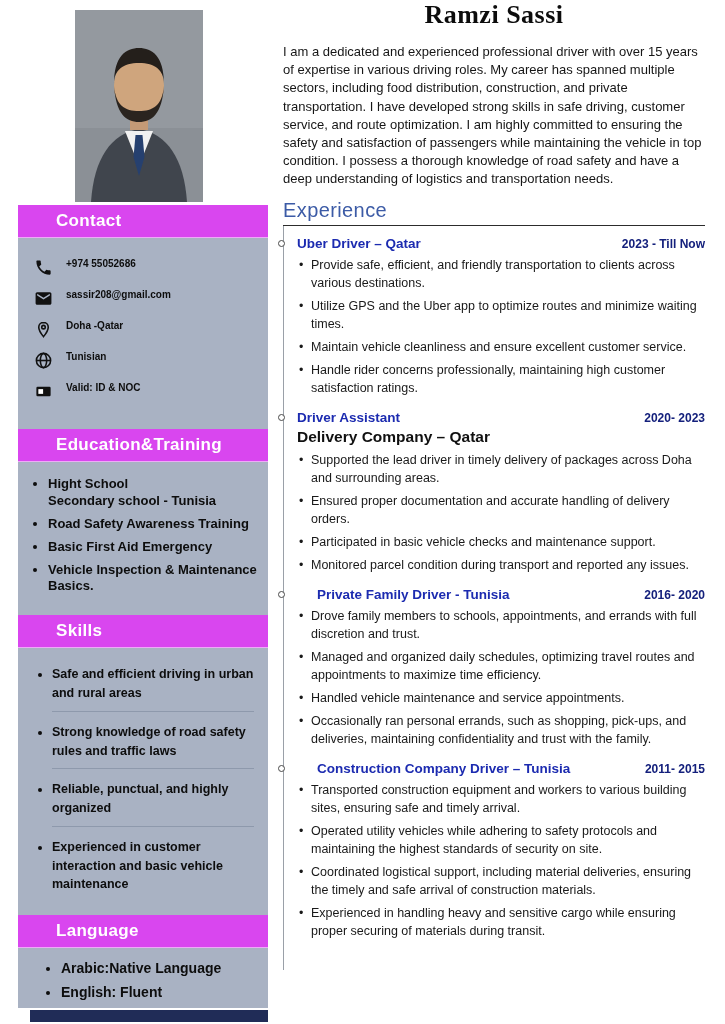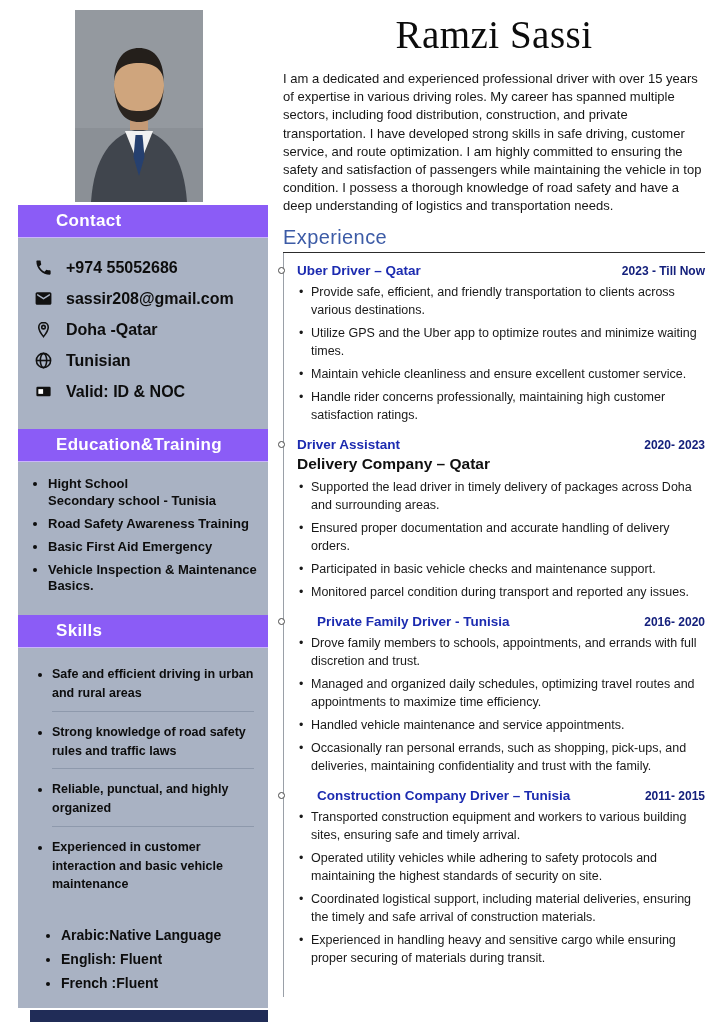--- a/index.html
+++ b/index.html
@@ -7,45 +7,45 @@
   body { font-family:"Liberation Sans", sans-serif; background:#ffffff; }
   .page { position:relative; width:725px; height:1024px; background:#ffffff; overflow:hidden; }
 
   
   .sidebar { position:absolute; left:18px; top:0; width:250px; height:1024px; }
   .photo { position:absolute; left:57px; top:10px; width:128px; height:192px; }
   .photo svg { display:block; width:100%; height:100%; }
   .side-panel { position:absolute; left:0; top:205px; width:250px; height:803px; background:#a9b2c3; overflow:hidden; }
   .side-footer { position:absolute; left:12px; top:1010px; width:238px; height:12px; background:#202c57; }
 
-  .side-header { background:#8b5cf6; border-bottom:1px solid rgba(255,255,255,.55); color:#ffffff;
+  .side-header { background:#d946ef; border-bottom:1px solid rgba(255,255,255,.55); color:#ffffff;
                  font-weight:700; font-size:17px; padding:6px 10px 6px 38px; letter-spacing:.3px; }
   .mt1 { margin-top:12px; } .mt2 { margin-top:10px; }
 
   .contact-list { padding:8px 10px 4px 16px; }
-  .contact-item { display:flex; align-items:flex-end; gap:13px; margin:12px 0; font-weight:700; font-size:16px; color:#0d0d0d; }
+  .contact-item { display:flex; align-items:flex-start; gap:13px; margin:12px 0; font-weight:700; font-size:10px; color:#0d0d0d; }
   .contact-item .ico { width:19px; height:19px; flex:0 0 19px; }
   .contact-item .ico svg { display:block; width:100%; height:100%; }
 
   .edu-list { padding:8px 8px 4px 30px; list-style:disc; }
   .edu-list li { font-size:13px; font-weight:700; margin:6px 0; color:#0d0d0d; line-height:1.3; }
   .edu-line2 { display:block; }
 
   .skill-list { padding:6px 14px 2px 34px; list-style:disc; }
   .skill-list li { font-size:12.5px; font-weight:700; line-height:1.5; margin:11px 0; padding-bottom:8px;
                    border-bottom:1px solid #8e99ac; color:#0d0d0d; }
   .skill-list li:last-child { border-bottom:none; }
 
   .lang-list { padding:4px 6px 2px 28px; list-style:disc; }
   .lang-list li { font-size:14px; font-weight:700; margin:8px 15px; color:#0d0d0d; }
 
   
   .main { position:absolute; left:283px; top:0; width:422px; }
-  .name { font-family:"Liberation Serif", serif; font-weight:400; font-size:39px; color:#0c0c0c;
-          text-align:center; margin-top:12px; letter-spacing:.5px; }
+  .name { font-family:"Liberation Serif", serif; font-weight:700; font-size:26px; color:#0c0c0c;
+          text-align:center; letter-spacing:.5px; }
   .summary { margin-top:13px; font-size:13px; line-height:1.4; color:#161616; }
   .exp-title { margin-top:10px; color:#3c5ba6; font-weight:400; font-size:20px; letter-spacing:.4px; }
   .exp-rule { border-bottom:1.6px solid #2c2c2c; margin-top:3px; }
 
   .exp-body { position:relative; padding:10px 0 0 14px; }
   .exp-body::before { content:""; position:absolute; left:0; top:0; bottom:-30px; width:1px; background:#9aa0a8; }
 
   .job { position:relative; margin-bottom:13px; }
   .dot { position:absolute; left:-19px; top:4px; width:7px; height:7px; border:1.6px solid #4a4a4a;
          border-radius:50%; background:#ffffff; }
@@ -148,20 +148,21 @@
       </ul>
 
       <div class="side-header mt2">Skills</div>
       <ul class="skill-list">
         <li>Safe and efficient driving in urban and rural areas</li>
         <li>Strong knowledge of road safety rules and traffic laws</li>
         <li>Reliable, punctual, and highly organized</li>
         <li>Experienced in customer interaction and basic vehicle maintenance</li>
       </ul>
 
+      <div class="side-header">Language</div>
       <ul class="lang-list">
         <li>Arabic:Native Language</li>
         <li>English: Fluent</li>
         <li>French :Fluent</li>
       </ul>
 
     </div>
 
     <div class="side-footer"></div>
   </div>

